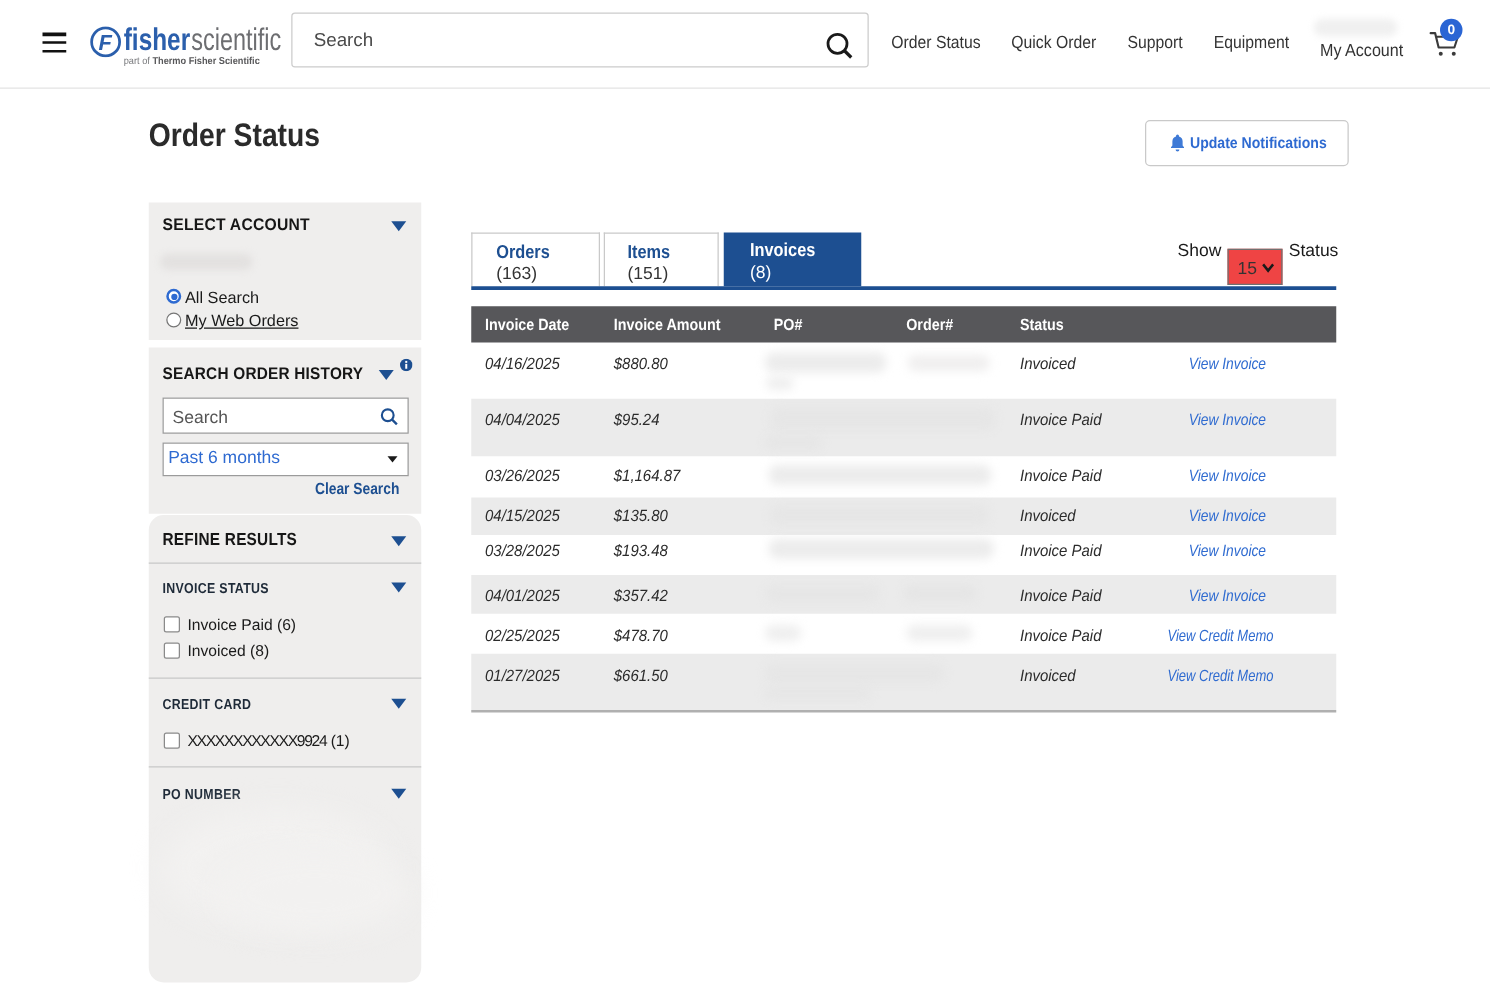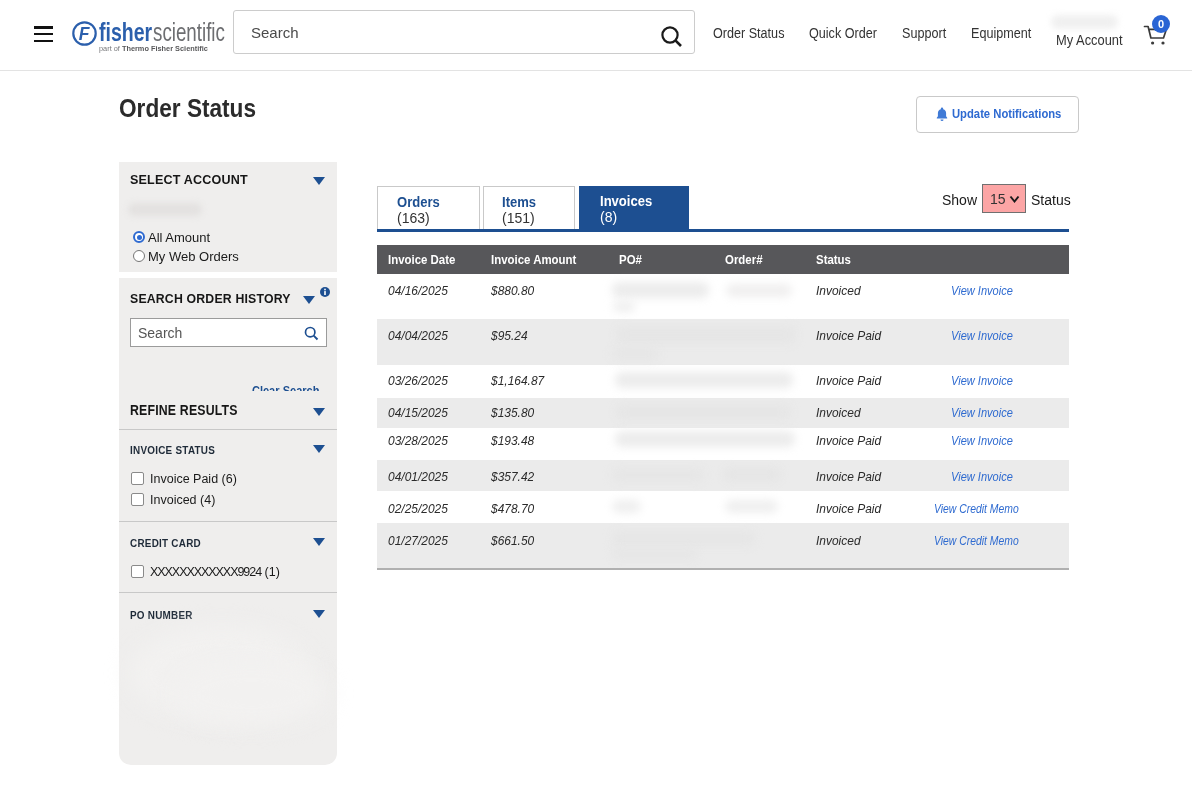--- a/index.html
+++ b/index.html
@@ -51,21 +51,21 @@
 
 .tab { top:186px; height:43px; background:#fff; border:1px solid #c9c9c9; border-bottom:none; }
 .tab .t1 { position:absolute; top:8px; font-size:15px; font-weight:bold; color:#1d4f91; line-height:14px; transform:scaleX(.87); transform-origin:0 50%; white-space:nowrap; }
 .tab .t2 { position:absolute; top:24px; font-size:14px; color:#333; line-height:14px; }
 #tabActive { left:579px; top:186px; width:110px; height:43px; background:#1d4f91; }
 #tabActive .t1 { color:#fff; }
 #tabActive .t2 { color:#fff; }
 #tabLine { left:377px; top:229px; width:692px; height:3px; background:#1d4f91; }
 
 #showTxt { left:942px; top:193px; font-size:14px; color:#1a1a1a; line-height:14px; }
-#selBox { left:982px; top:184px; width:44px; height:29px; border:1px solid #707070; background:#fca5a5; }
+#selBox { left:982px; top:199px; width:44px; height:29px; border:1px solid #707070; background:#ef4444; }
 #entriesTxt { left:1031px; top:193px; font-size:14px; color:#1a1a1a; line-height:14px; }
 
 
 #thead { left:377px; top:245px; width:692px; height:29px; background:#57575a; }
 .th { position:absolute; top:8px; font-size:13px; font-weight:bold; color:#fff; line-height:13px; transform:scaleX(.88); transform-origin:0 50%; white-space:nowrap; }
 .row { left:377px; width:692px;font-style:italic; }
 .row.alt { background:#ebebeb; }
 .cell { position:absolute; font-size:13px; color:#2b2b2b; line-height:13px; transform:scaleX(.92); transform-origin:0 50%; white-space:nowrap; }
 .link { position:absolute; font-size:13px; color:#2f6bd0; line-height:13px; transform:scaleX(.85); transform-origin:0 50%; white-space:nowrap; }
 .blurb { position:absolute; border-radius:7px; filter:blur(4px); }
@@ -115,54 +115,58 @@
     <path d="M4.5 12.6 a1.5 1.5 0 0 0 3 0 z" fill="#3f7ad6"></path>
   </svg>
   <span>Update Notifications</span>
 </div>
 
 <div class="side" style="top:162px; height:110px;">
   <div class="sideTitle" style="top:11px;">SELECT ACCOUNT</div>
   <div class="arr" style="left:194px; top:15px;"></div>
   <div style="left:9px;top:41px;width:74px;height:13px;background:#e3e1e0;border-radius:7px;filter:blur(3px);"></div>
   <div class="radio sel" style="top:69px;"></div>
-  <div class="rlabel" style="top:69px;">All Amount</div>
+  <div class="rlabel" style="top:69px;">All Search</div>
   <div class="radio" style="top:88px;"></div>
-  <div class="rlabel" style="top:88px;">My Web Orders</div>
+  <div class="rlabel" style="top:88px;text-decoration:underline;">My Web Orders</div>
 </div>
 
 <div class="side" style="top:278px; height:133px;">
   <div class="sideTitle" style="top:14px; transform:scaleX(.91);">SEARCH ORDER HISTORY</div>
   <div class="arr" style="left:184px; top:18px;"></div>
   <svg style="position:absolute;left:201px;top:9px" width="10" height="10" viewBox="0 0 10 10">
       <circle cx="5" cy="5" r="5" fill="#1d4f91"></circle>
       <rect x="4.2" y="4.1" width="1.6" height="3.9" fill="#fff"></rect>
       <rect x="4.2" y="1.7" width="1.6" height="1.6" fill="#fff"></rect>
     </svg>
   <div id="srchInput">
       <span>Search</span>
     <svg style="position:absolute;right:7px;top:7px" width="15" height="15" viewBox="0 0 15 15">
         <circle cx="6.2" cy="6.2" r="4.7" fill="none" stroke="#1d4f91" stroke-width="1.7"></circle>
         <line x1="9.7" y1="9.7" x2="13.5" y2="13.5" stroke="#1d4f91" stroke-width="1.9"></line>
       </svg>
   </div>
+  <div id="rangeSel">
+      <span>Past 6 months</span>
+    <div style="position:absolute;right:8px;top:10px;width:0;height:0;border-left:4.5px solid transparent;border-right:4.5px solid transparent;border-top:5.5px solid #1a1a1a;"></div>
+  </div>
   <div id="clearSearch">Clear Search</div>
 </div>
 
-<div class="side" style="top:391px; height:374px;border-radius:12px;">
+<div class="side" style="top:412px; height:374px;border-radius:12px;">
   <div class="sideTitle" style="top:13px; font-size:14px; transform:scaleX(.88);">REFINE RESULTS</div>
   <div class="arr" style="left:194px; top:17px;"></div>
   <div class="divider" style="top:38px;"></div>
 
   <div class="sideSub" style="top:54px;">INVOICE STATUS</div>
   <div class="arr" style="left:194px; top:54px;"></div>
   <div class="cbox" style="top:81px;"></div>
   <div class="clabel" style="top:82px;">Invoice Paid (6)</div>
   <div class="cbox" style="top:102px;"></div>
-  <div class="clabel" style="top:103px;">Invoiced (4)</div>
+  <div class="clabel" style="top:103px;">Invoiced (8)</div>
   <div class="divider" style="top:130px;"></div>
 
   <div class="sideSub" style="top:147px;">CREDIT CARD</div>
   <div class="arr" style="left:194px; top:147px;"></div>
   <div class="cbox" style="top:174px;"></div>
   <div class="clabel" style="top:175px;"><span style="letter-spacing:-1.05px;">XXXXXXXXXXXX9924</span> (1)</div>
   <div class="divider" style="top:201px;"></div>
 
   <div class="sideSub" style="top:219px;">PO NUMBER</div>
   <div class="arr" style="left:194px; top:219px;"></div>

